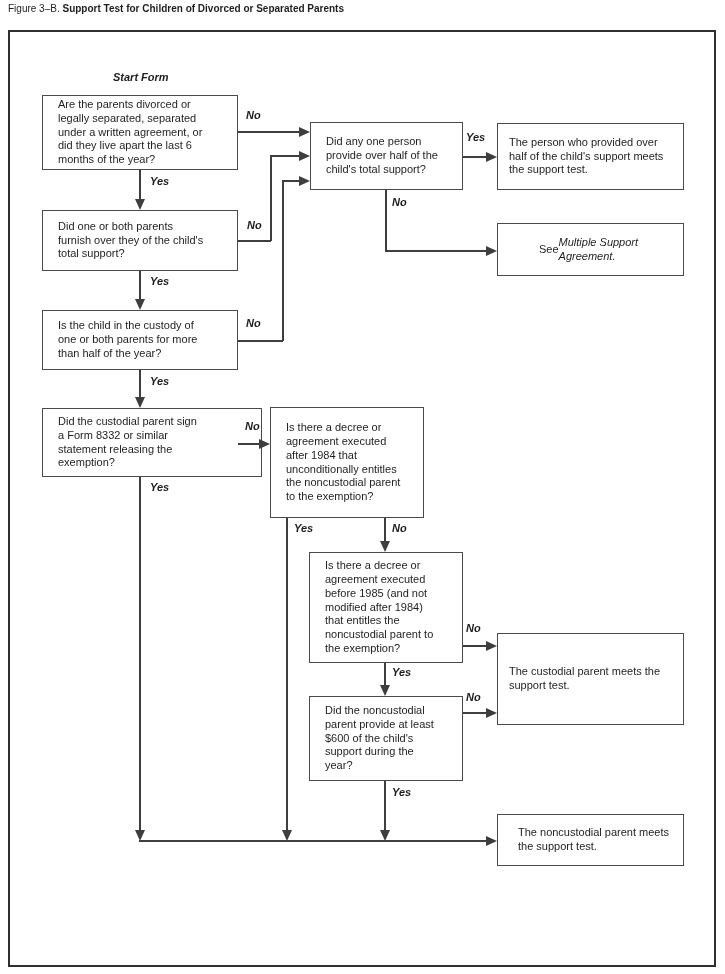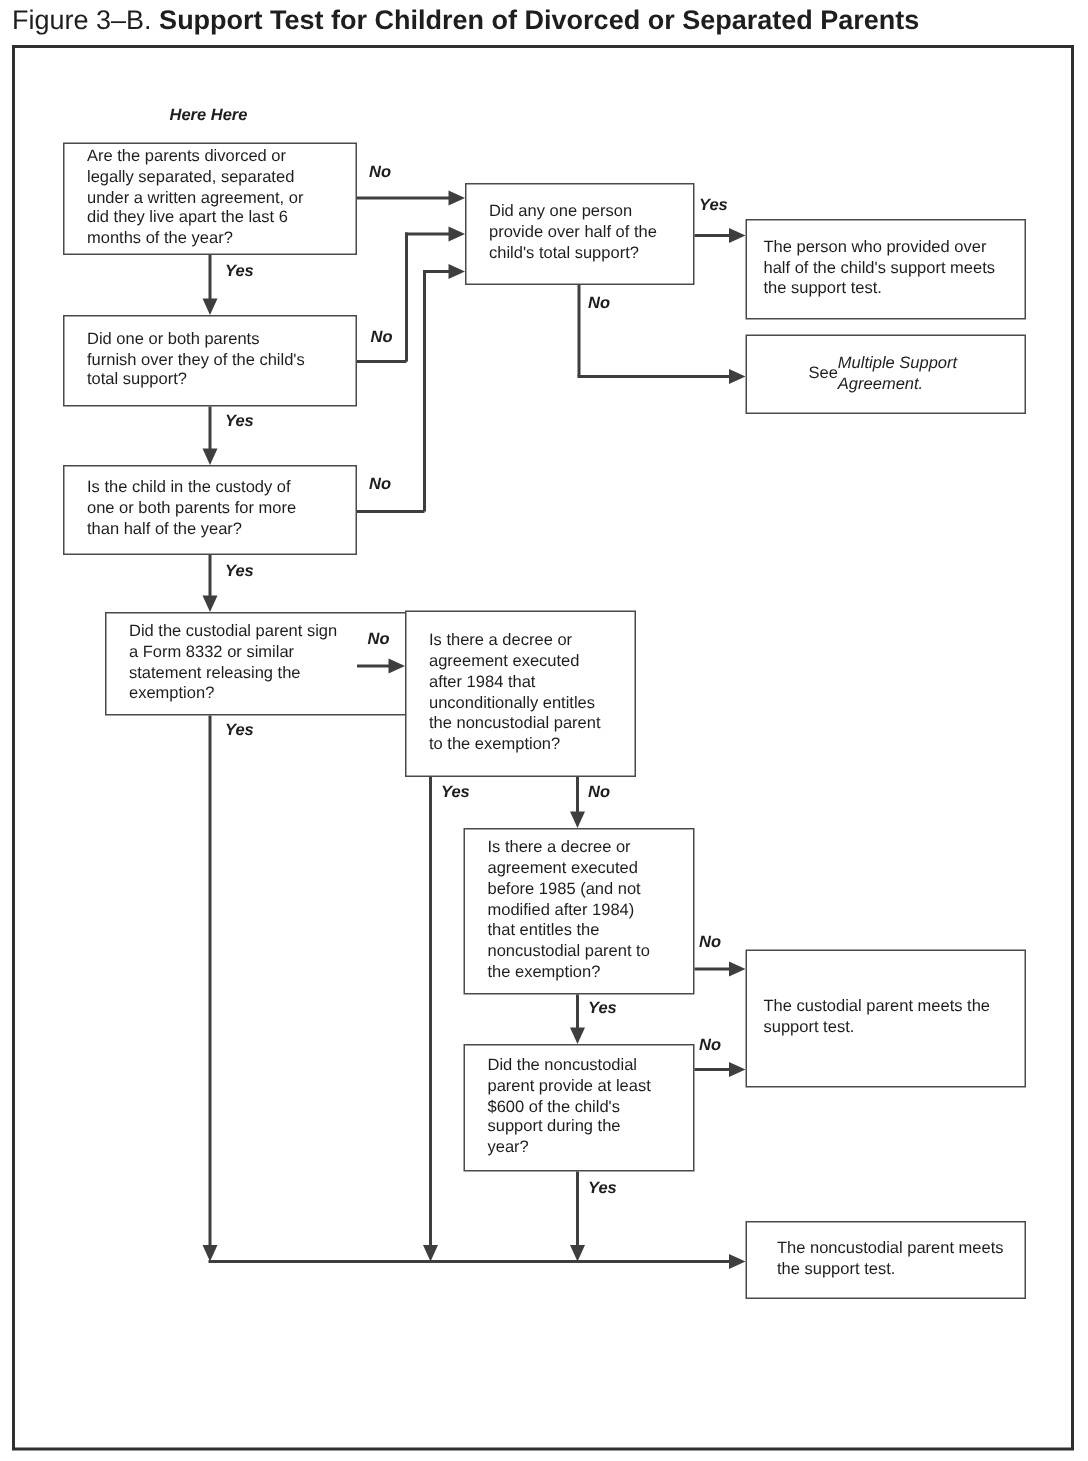--- a/index.html
+++ b/index.html
@@ -1,20 +1,20 @@
 <!DOCTYPE html>
 <html><head>
 <meta charset="utf-8">
 <style>
   html,body { margin:0; padding:0; background:#ffffff; }
   #canvas {
     position:relative; width:725px; height:974px; background:#ffffff;
     font-family:"Liberation Sans", sans-serif; color:#1e1e1e; overflow:hidden;
   }
-  .fig-title { position:absolute; left:8px; top:3px; font-size:18px; white-space:nowrap; }
+  .fig-title { position:absolute; left:8px; top:3px; font-size:10px; white-space:nowrap; }
   .fig-title .prefix { font-weight:normal; }
   .fig-title .main { font-weight:bold; }
   .frame { position:absolute; left:8px; top:30px; width:708px; height:937px;
            border:2px solid #2f2f2f; box-sizing:border-box; }
   .box {
     position:absolute; border:1.6px solid #4a4a4a; background:#ffffff;
     box-sizing:border-box; display:flex; align-items:center;
     font-size:11px; line-height:1.27; white-space:pre-line; color:#1e1e1e;
   }
   .hline { position:absolute; height:1.5px; background:#3e3e3e; }
@@ -35,34 +35,34 @@
 
 <div id="canvas">
 
   <div class="fig-title">
     <span class="prefix">Figure 3–B.</span>
     <span class="main">Support Test for Children of Divorced or Separated Parents</span>
   </div>
 
   <div class="frame"></div>
 
-  <div class="start" style="left:113px; top:71px;">Here Here</div>
+  <div class="start" style="left:113px; top:71px;">Start Form</div>
 
   <div class="box" style="left:42px; top:95px; width:196px; height:75px; padding:2px 14px 2px 15px;">Are the parents divorced or
 legally separated, separated
 under a written agreement, or
 did they live apart the last 6
 months of the year?</div>
   <div class="box" style="left:42px; top:210px; width:196px; height:61px; padding:2px 8px 2px 15px;">Did one or both parents
 furnish over they of the child's
 total support?</div>
   <div class="box" style="left:42px; top:310px; width:196px; height:60px; padding:2px 6px 2px 15px;">Is the child in the custody of
 one or both parents for more
 than half of the year?</div>
-  <div class="box" style="left:42px; top:408px; width:220px; height:69px; padding:2px 8px 2px 15px;margin-left:28px;">Did the custodial parent sign
+  <div class="box" style="left:42px; top:408px; width:220px; height:69px; padding:2px 8px 2px 15px;">Did the custodial parent sign
 a Form 8332 or similar
 statement releasing the
 exemption?</div>
 
   <div class="box" style="left:310px; top:122px; width:153px; height:68px; padding:2px 6px 2px 15px;">Did any one person
 provide over half of the
 child's total support?</div>
   <div class="box" style="left:270px; top:407px; width:154px; height:111px; padding:2px 4px 2px 15px;">Is there a decree or
 agreement executed
 after 1984 that
@@ -75,21 +75,21 @@
 modified after 1984)
 that entitles the
 noncustodial parent to
 the exemption?</div>
   <div class="box" style="left:309px; top:696px; width:154px; height:85px; padding:2px 20px 2px 15px;">Did the noncustodial
 parent provide at least
 $600 of the child's
 support during the
 year?</div>
 
-  <div class="box" style="left:497px; top:123px; width:187px; height:67px; padding:2px 6px 2px 11px;margin-top:23px;">The person who provided over
+  <div class="box" style="left:497px; top:123px; width:187px; height:67px; padding:2px 6px 2px 11px;">The person who provided over
 half of the child's support meets
 the support test.</div>
   <div class="box" style="left:497px; top:223px; width:187px; height:53px; padding:2px 6px 2px 41px;"><span>See </span><span class="it">Multiple Support
 Agreement.</span></div>
   <div class="box" style="left:497px; top:633px; width:187px; height:92px; padding:2px 6px 2px 11px;">The custodial parent meets the
 support test.</div>
   <div class="box" style="left:497px; top:814px; width:187px; height:52px; padding:2px 6px 2px 20px;">The noncustodial parent meets
 the support test.</div>
 
   <div class="vline" style="left:139px; top:170px; height:30px;"></div>

